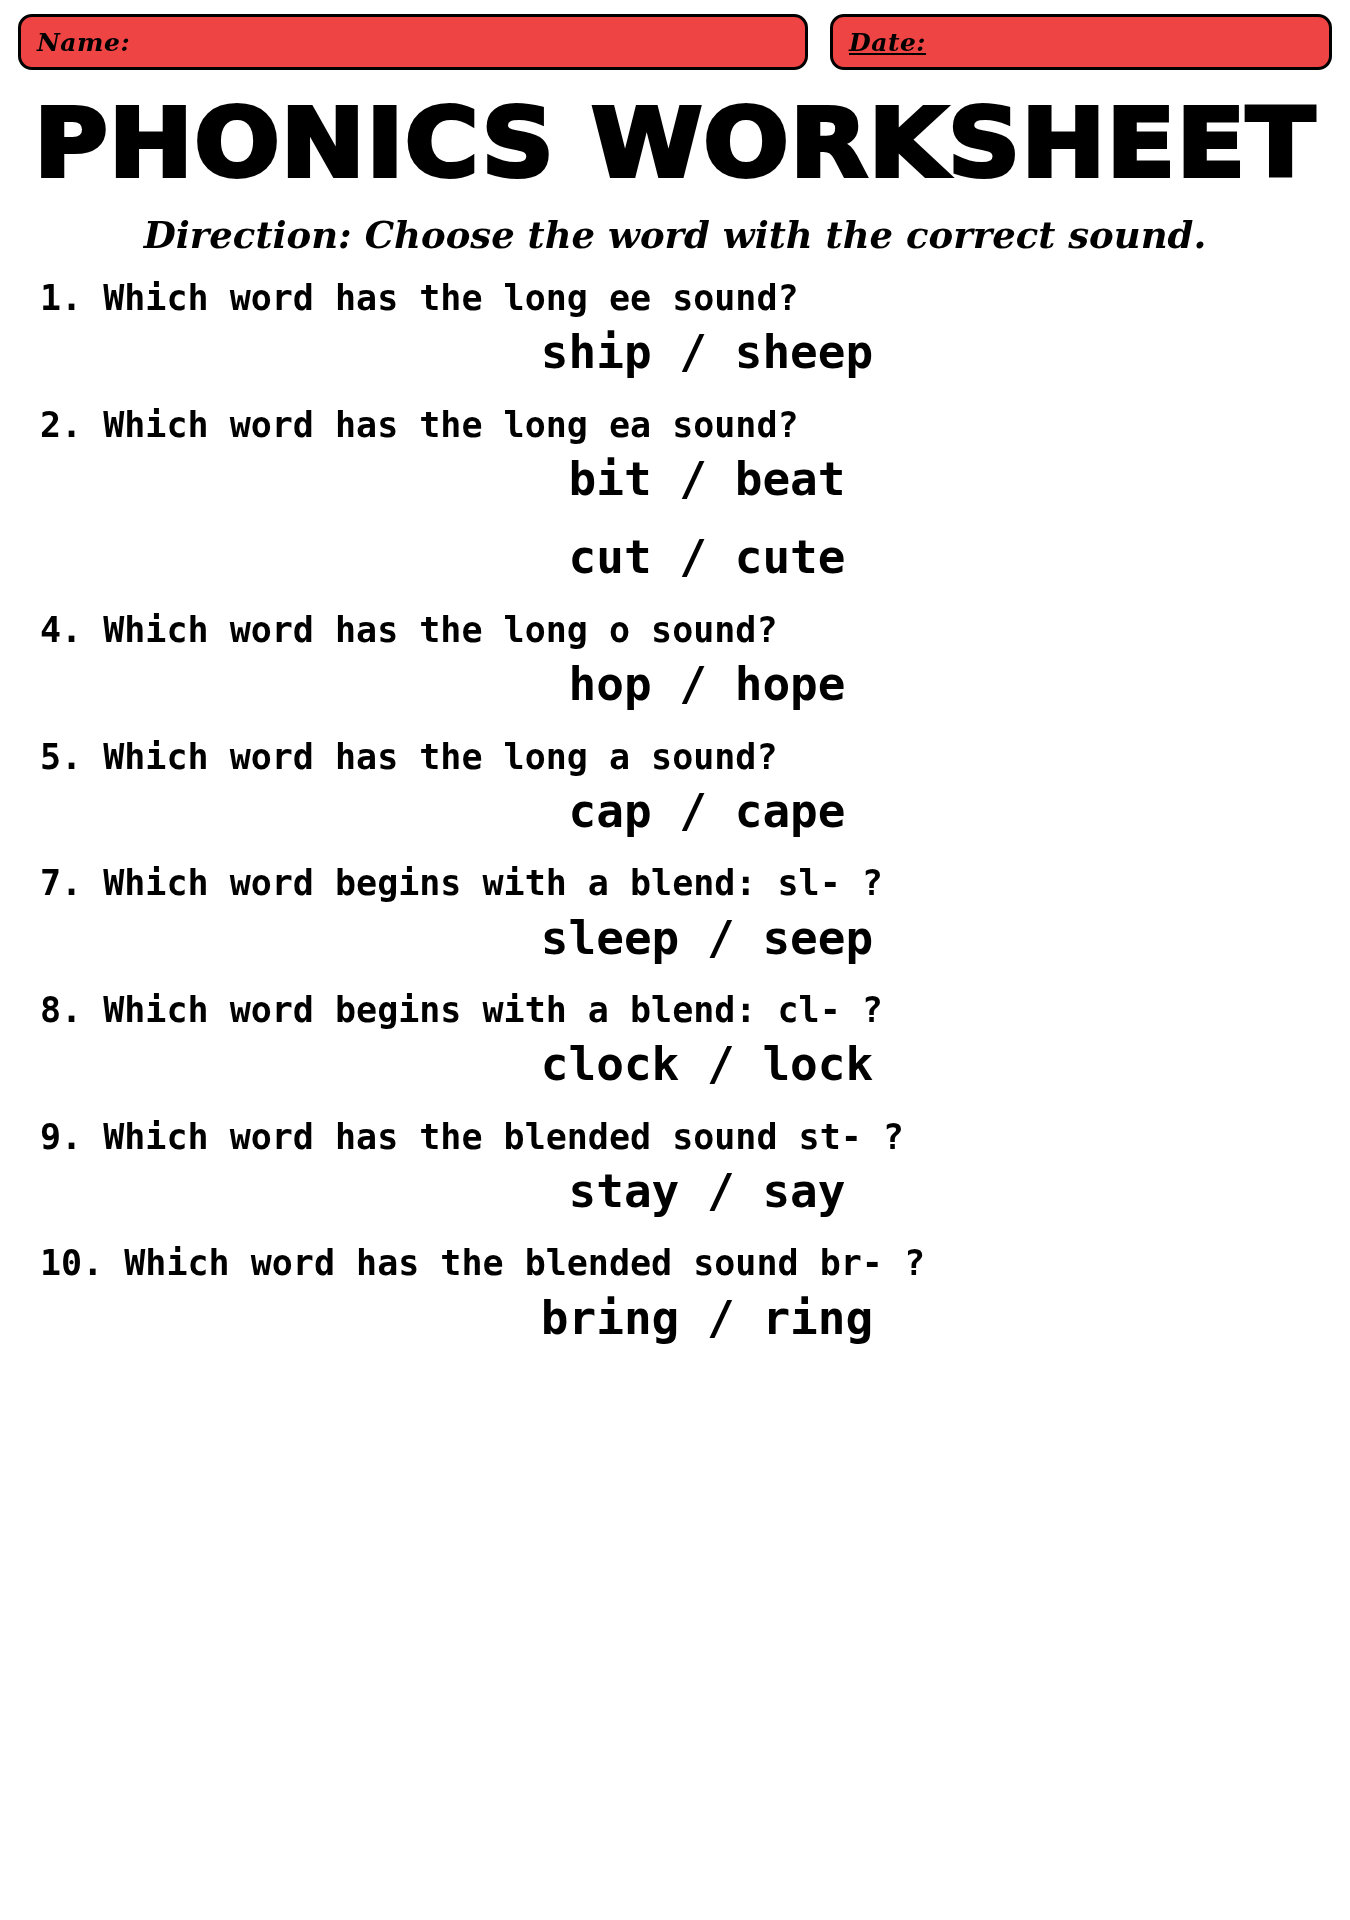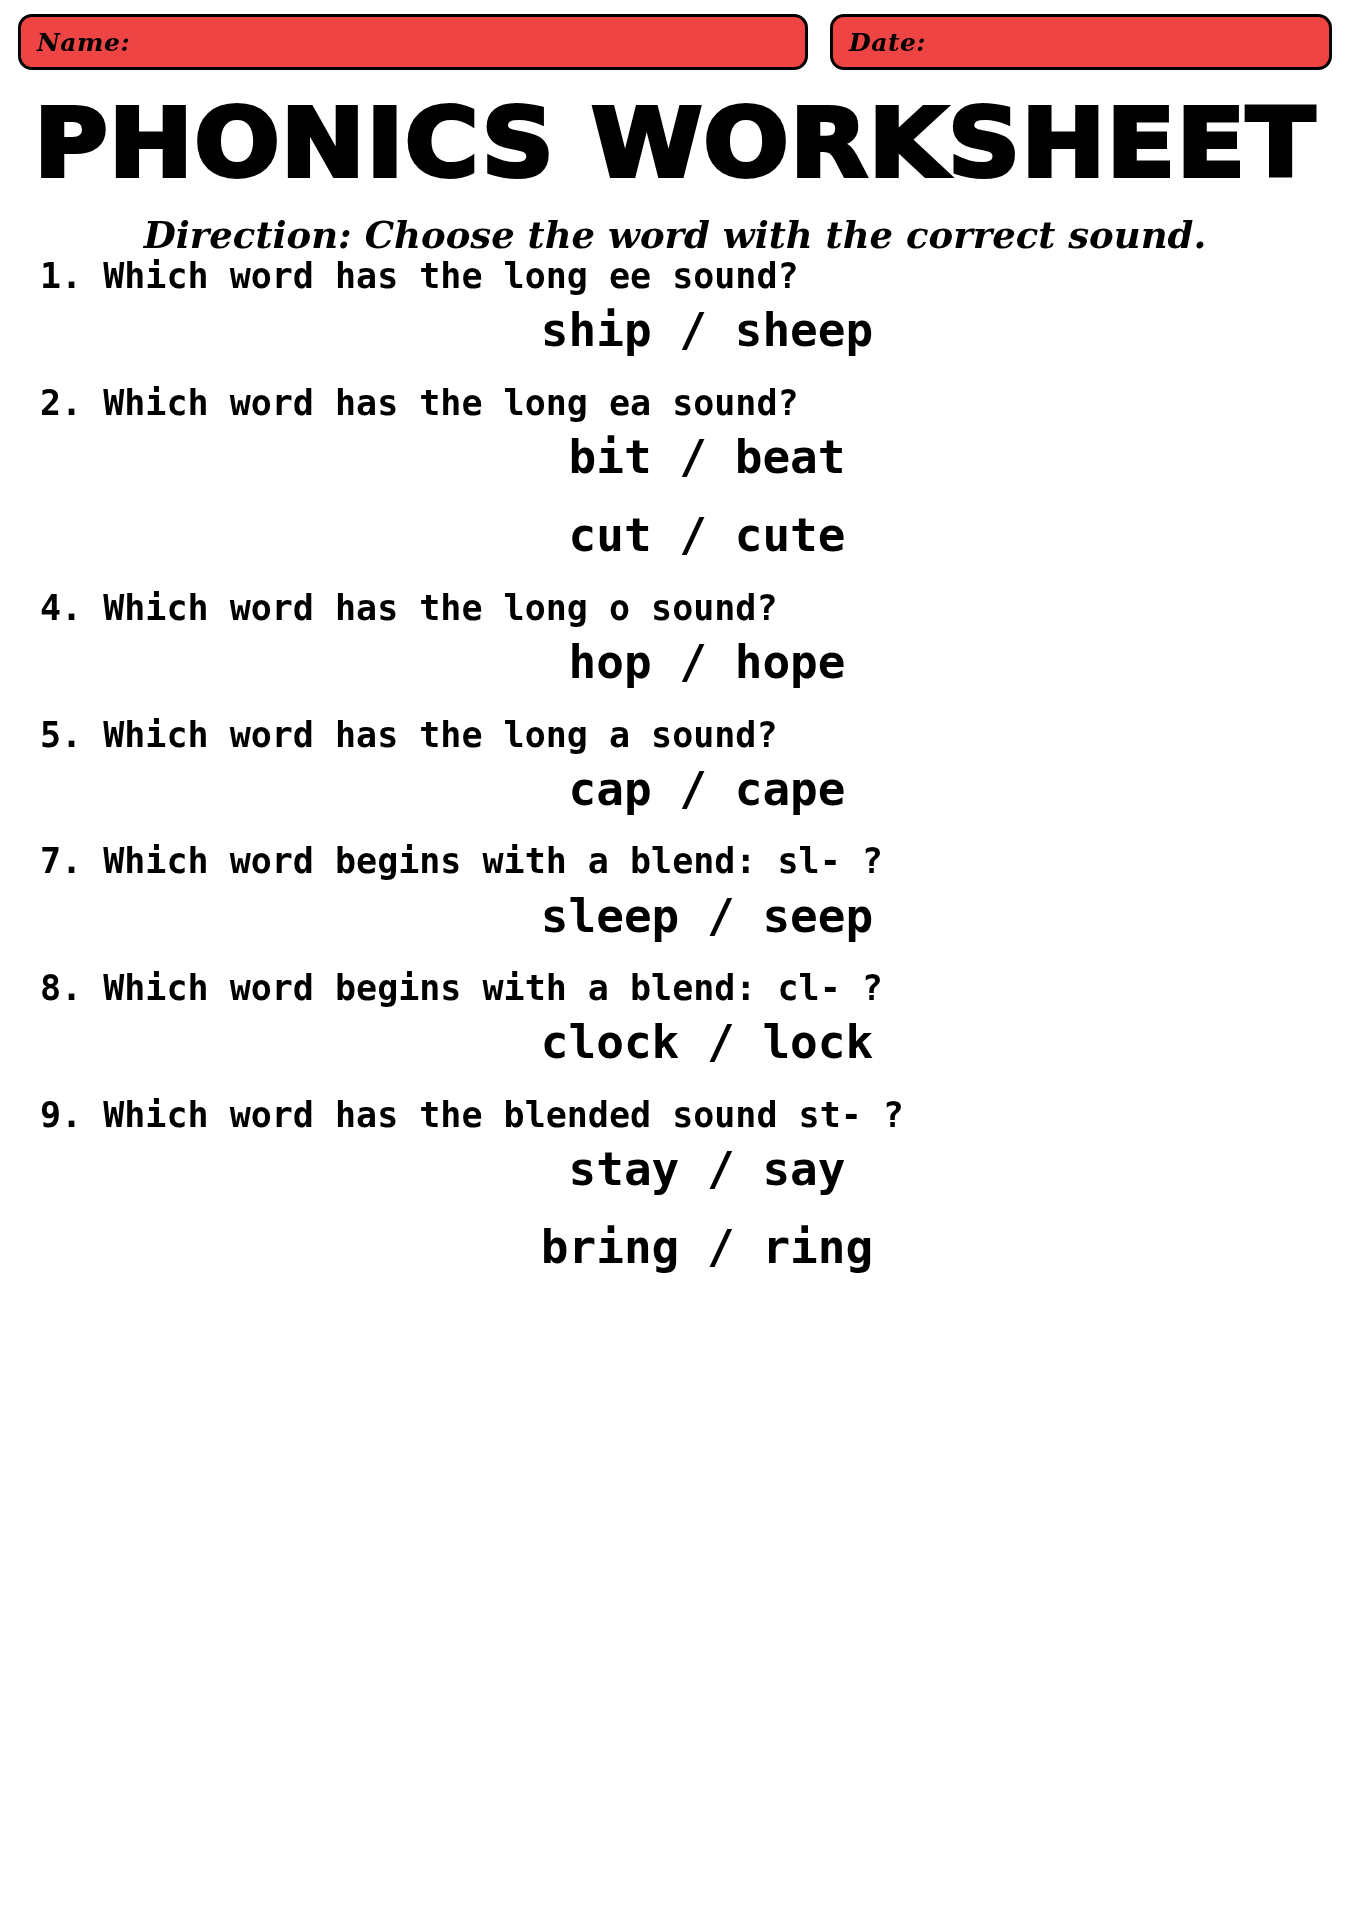--- a/index.html
+++ b/index.html
@@ -32,21 +32,21 @@
     border: 3px solid #000;
     border-radius: 14px;
     height: 56px;
     display: flex;
     align-items: center;
     padding-left: 16px;
     box-sizing: border-box;
     background: #ef4444;
   }
   .field-name { flex: 0 0 790px; }
-  .field-date { flex: 1 1 auto; }
+  .field-date { flex: 1 1 auto; text-decoration: underline; }
   .field-label {
     font-family: "DejaVu Serif", serif;
     font-style: italic;
     font-weight: 700;
     font-size: 25px;
     letter-spacing: 0.5px;
   }
 
   
   .title {
@@ -67,20 +67,21 @@
     font-family: "DejaVu Serif", serif;
     font-style: italic;
     font-weight: 700;
     font-size: 37px;
     margin-top: 22px;
     letter-spacing: 0px;
   }
 
   
   .questions {
+    margin-top: 22px;
     padding-left: 22px;
     padding-right: 10px;
   }
   .q {
     margin-bottom: 27px;
   }
   .q-prompt {
     font-family: "DejaVu Sans Mono", monospace;
     font-weight: 700;
     font-size: 35px;
@@ -153,17 +154,18 @@
       <div class="q-prompt">8. Which word begins with a blend: cl- ?</div>
       <div class="q-choices">clock / lock</div>
     </div>
 
     <div class="q">
       <div class="q-prompt">9. Which word has the blended sound st- ?</div>
       <div class="q-choices">stay / say</div>
     </div>
 
     <div class="q">
+      <div class="q-prompt">10. Which word has the blended sound br- ?</div>
       <div class="q-choices">bring / ring</div>
     </div>
 
   </div>
 </div>
 
 </body></html>

